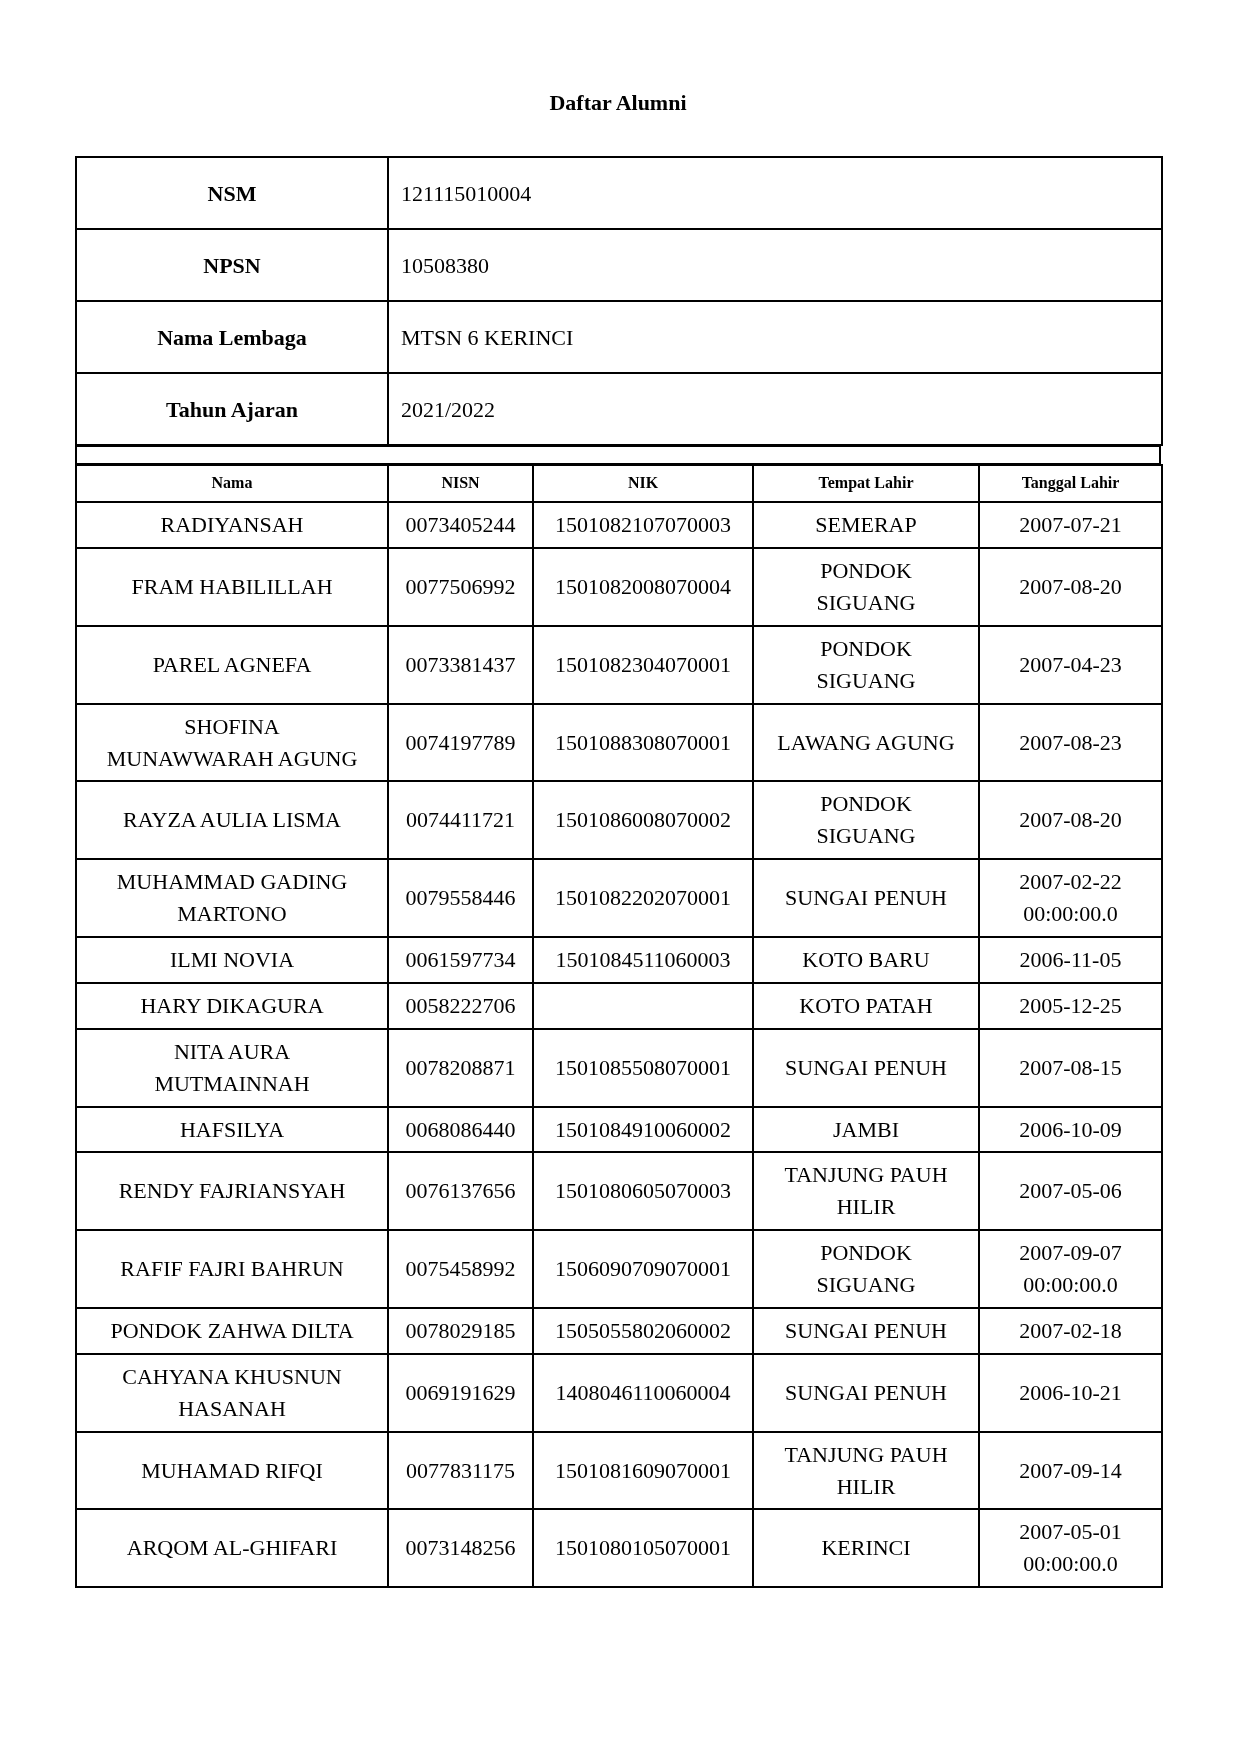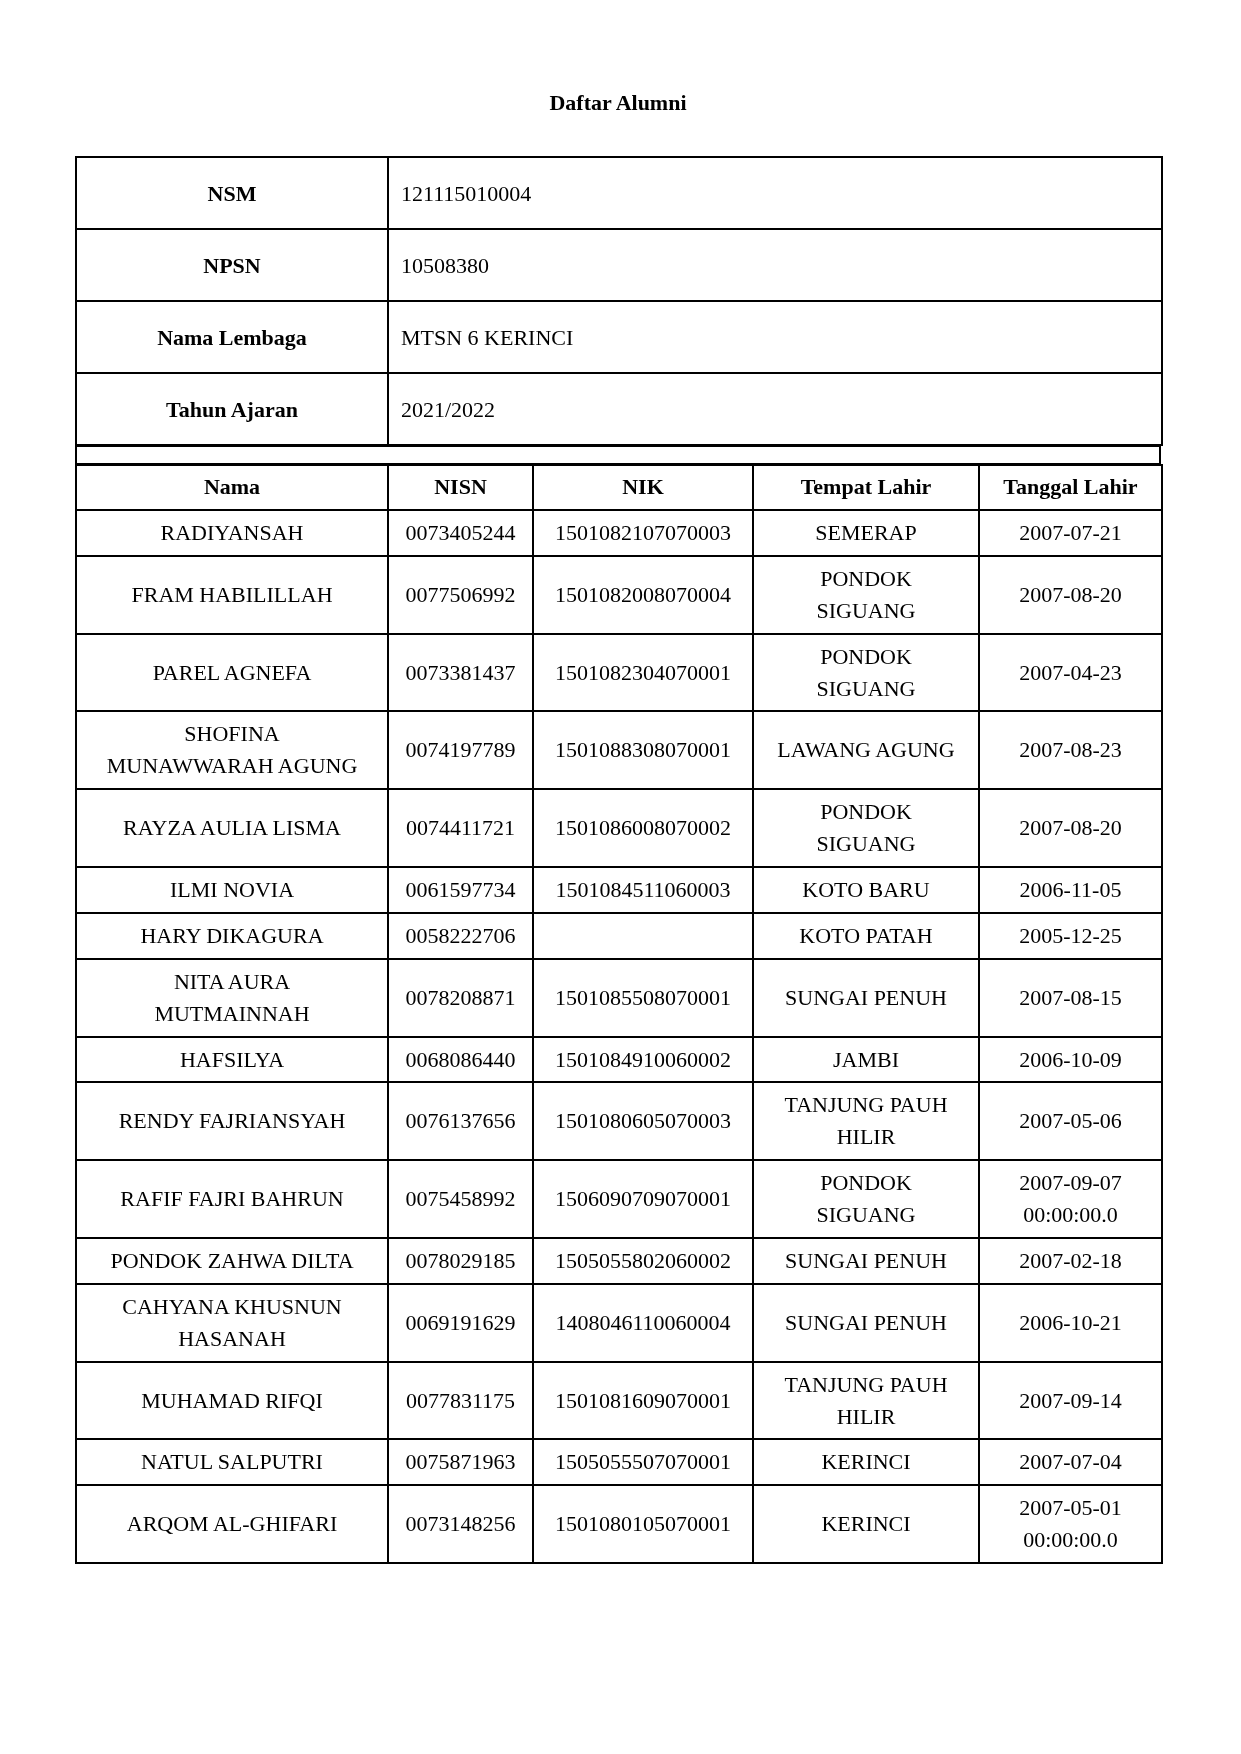--- a/index.html
+++ b/index.html
@@ -63,21 +63,21 @@
     width: 1086px;
     height: 18px;
     border-left: 2px solid #000000;
     border-right: 2px solid #000000;
     border-top: 1px solid #000000;
     border-bottom: 1px solid #000000;
     background: #ffffff;
   }
   
   .alumni-table th {
-    font-size: 22px;
+    font-size: 16px;
     font-weight: bold;
     text-align: center;
     padding: 7px 4px;
     line-height: 1.3;
   }
   .alumni-table td {
     font-size: 22px;
     text-align: center;
     padding: 6px 5px;
     line-height: 1.45;
@@ -169,20 +169,29 @@
   </tr>
         <tr>
     <td>RAYZA AULIA LISMA</td>
     <td>0074411721</td>
     <td>1501086008070002</td>
     <td>PONDOK
 SIGUANG</td>
     <td>2007-08-20</td>
   </tr>
         <tr>
+    <td>MUHAMMAD GADING
+MARTONO</td>
+    <td>0079558446</td>
+    <td>1501082202070001</td>
+    <td>SUNGAI PENUH</td>
+    <td>2007-02-22
+00:00:00.0</td>
+  </tr>
+        <tr>
     <td>ILMI NOVIA</td>
     <td>0061597734</td>
     <td>1501084511060003</td>
     <td>KOTO BARU</td>
     <td>2006-11-05</td>
   </tr>
         <tr>
     <td>HARY DIKAGURA</td>
     <td>0058222706</td>
     <td></td>
@@ -238,27 +247,20 @@
   </tr>
         <tr>
     <td>MUHAMAD RIFQI</td>
     <td>0077831175</td>
     <td>1501081609070001</td>
     <td>TANJUNG PAUH
 HILIR</td>
     <td>2007-09-14</td>
   </tr>
         <tr>
-    <td>NATUL SALPUTRI</td>
-    <td>0075871963</td>
-    <td>1505055507070001</td>
-    <td>KERINCI</td>
-    <td>2007-07-04</td>
-  </tr>
-        <tr>
     <td>ARQOM AL-GHIFARI</td>
     <td>0073148256</td>
     <td>1501080105070001</td>
     <td>KERINCI</td>
     <td>2007-05-01
 00:00:00.0</td>
   </tr>
       </tbody>
   </table>
 

